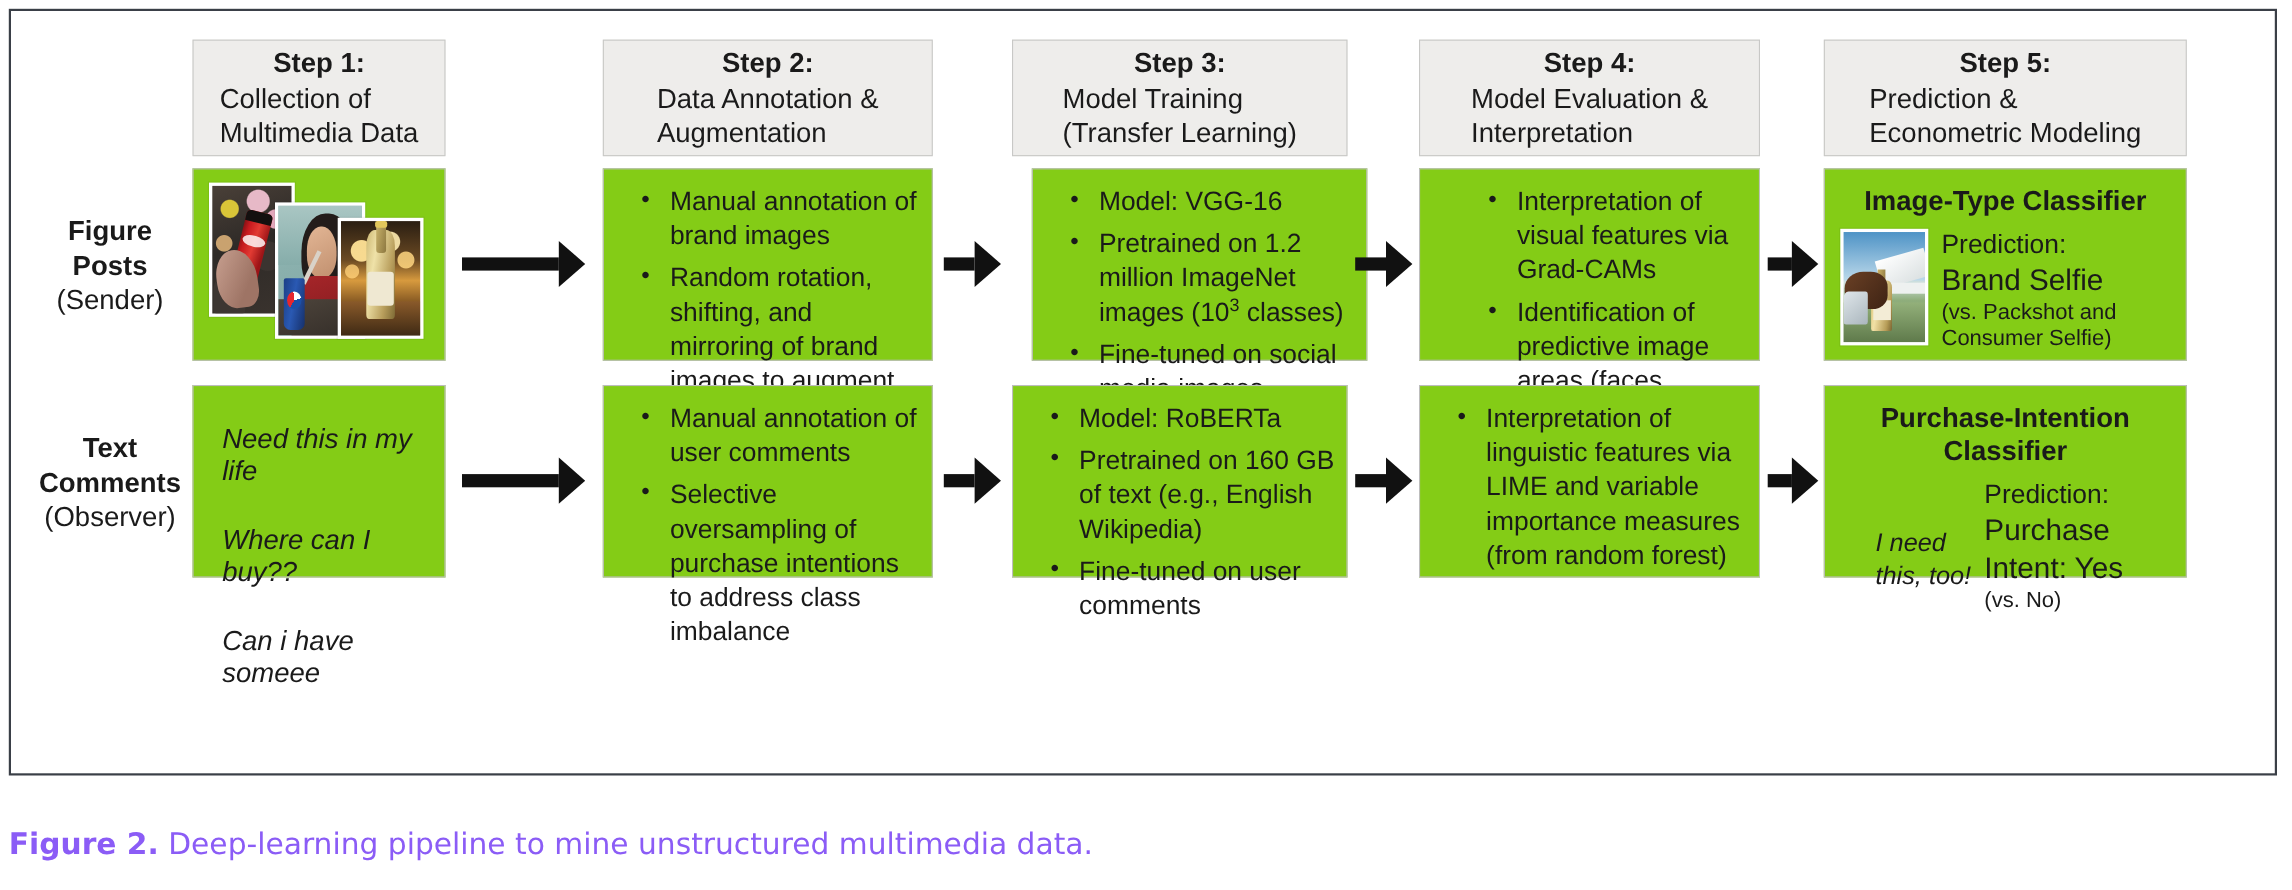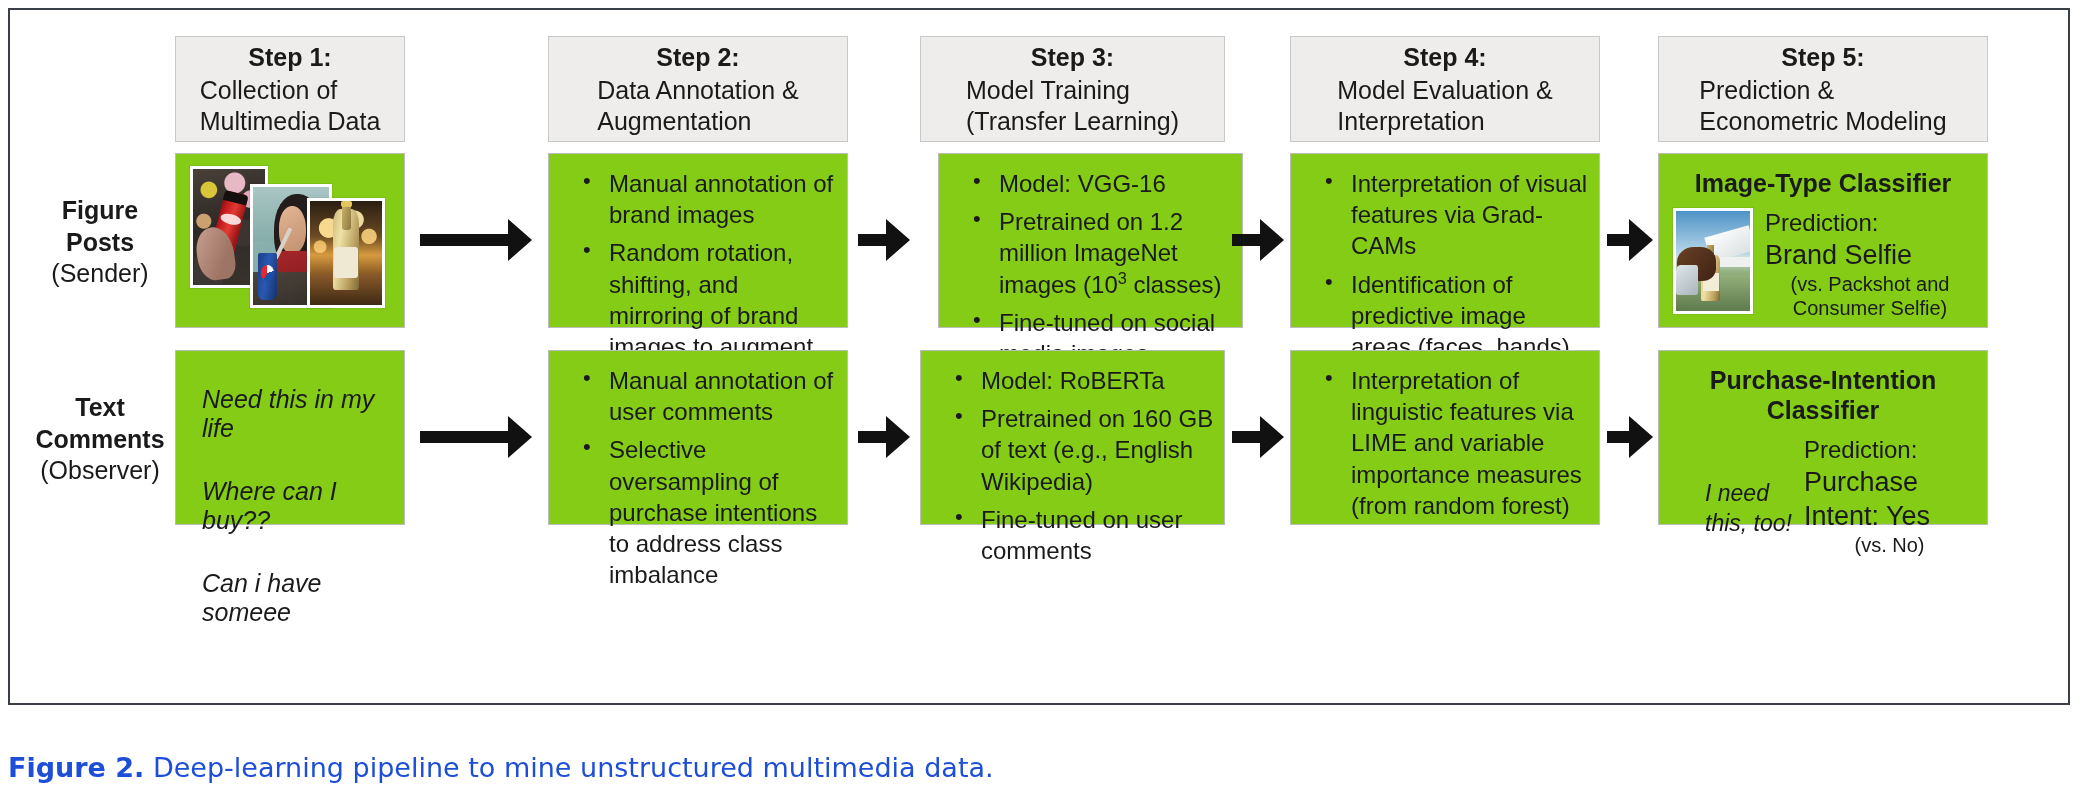--- a/index.html
+++ b/index.html
@@ -359,21 +359,21 @@
     align-items: flex-start;
     padding: 10px 12px 0 14px;
     gap: 12px;
   }
   .pred-text {
     font-size: 24px;
     line-height: 1.26;
   }
   .pred-text .pred-label { font-size: 24px; }
   .pred-text .pred-value { font-size: 27px; }
-  .pred-text .pred-alt   { font-size: 20px; line-height: 1.2; display: block; text-align: center; }
+  .pred-text .pred-alt   { font-size: 20px; line-height: 1.2; display: block; }
 
   .quote-snippet {
     font-style: italic;
     font-size: 23px;
     line-height: 1.3;
     white-space: pre-line;
     flex: 0 0 auto;
     padding-top: 44px;
     margin-left: 32px;
   }
@@ -387,21 +387,21 @@
   .comments div { margin-bottom: 34px; }
 
   
   .caption {
     position: absolute;
     left: 8px;
     top: 752px;
     width: 2000px;
     font-family: "DejaVu Sans", sans-serif;
     font-size: 27px;
-    color: #1d4ed8;
+    color: #8b5cf6;
   }
   .caption .cap-label { font-weight: bold; }
 </style>
 </head>
 <body>
 
 <div class="figure-frame">
 
   <div class="col-headers">
     <div class="hdr" style="left:165px;width:230px;">
@@ -497,21 +497,21 @@
       <li>Pretrained on 1.2 million ImageNet images (10<sup>3</sup> classes)</li>
       <li>Fine-tuned on social media images</li>
     </ul>
   </div>
 
   <div class="arrow" style="left:1222px;top:210px;width:52px;">
     <div class="shaft"></div>
       <div class="head"></div>
   </div>
 
-  <div class="cell" style="left:1280px;top:143px;width:310px;height:175px;">
+  <div class="cell" style="left:1280px;top:143px;width:310px;height:175px;padding-left:28px;">
     <ul class="bullets">
       <li>Interpretation of visual features via Grad-CAMs</li>
       <li>Identification of predictive image areas (faces, hands)</li>
     </ul>
   </div>
 
   <div class="arrow" style="left:1597px;top:210px;width:46px;">
     <div class="shaft"></div>
       <div class="head"></div>
   </div>

